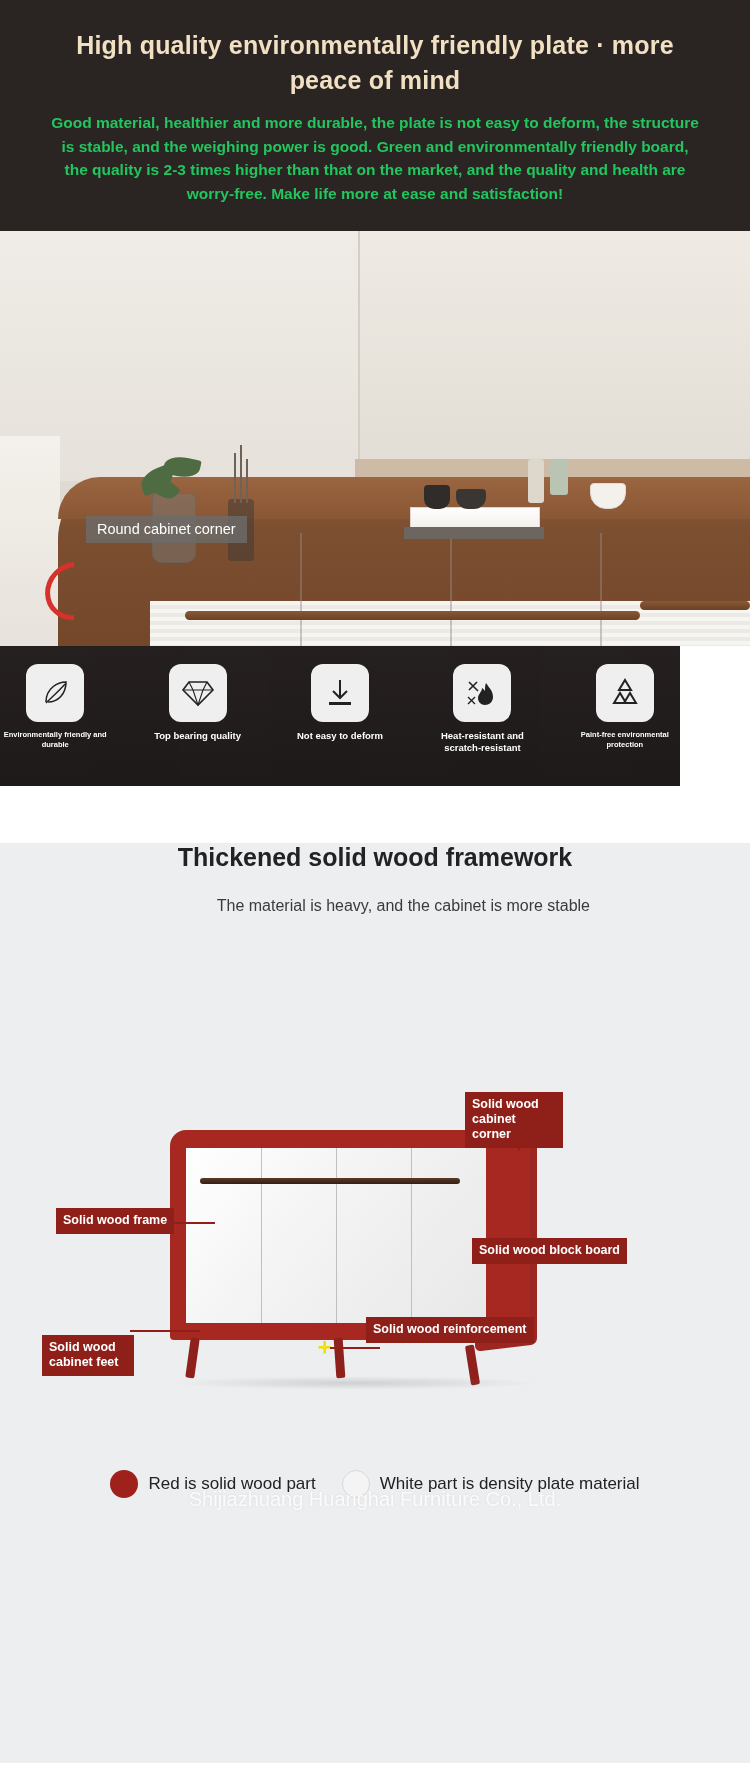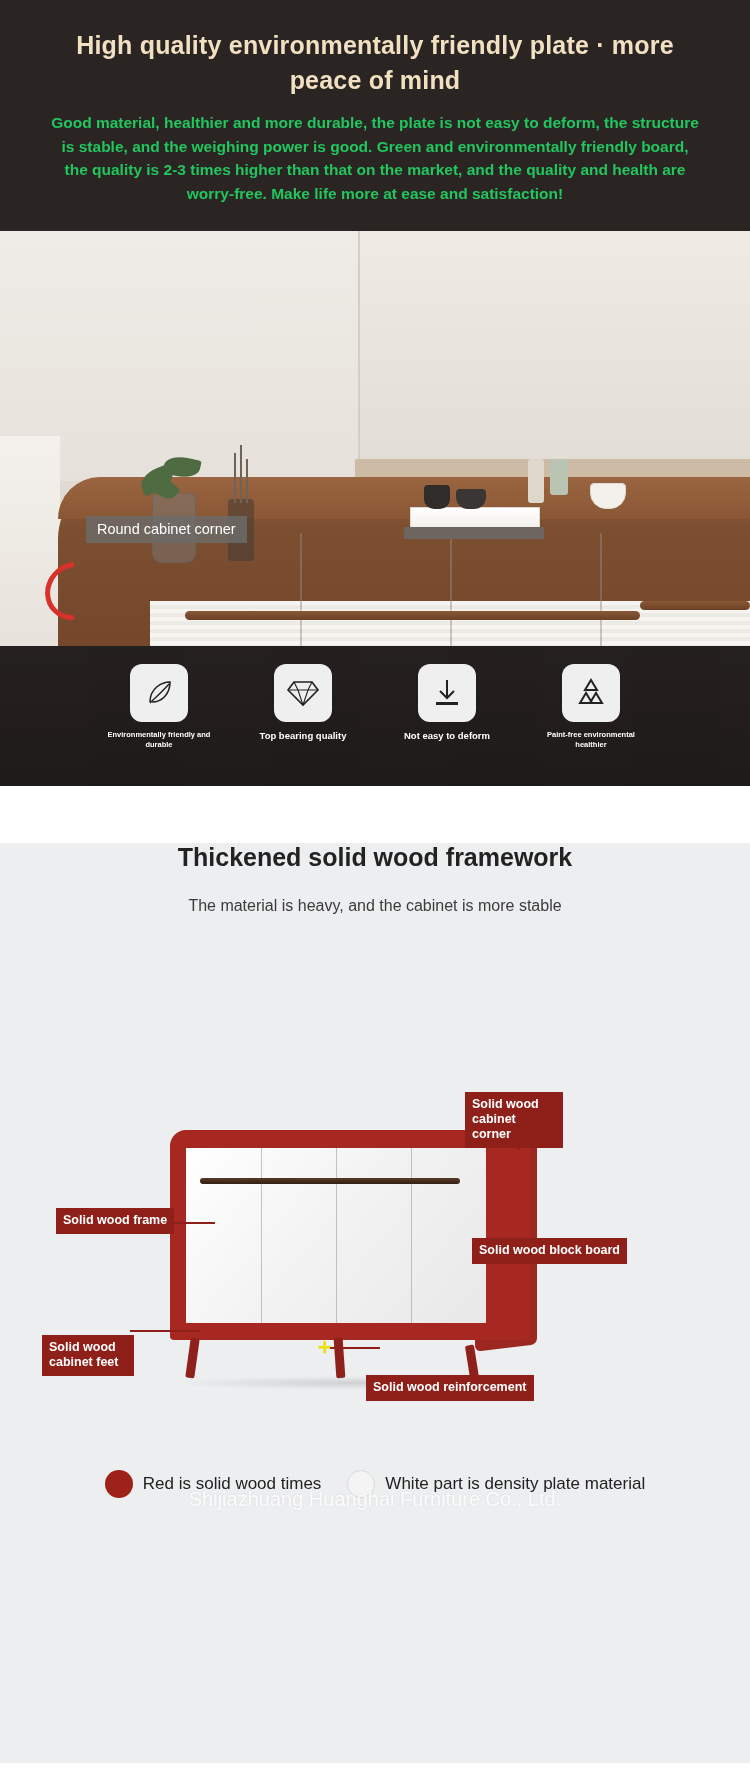--- a/index.html
+++ b/index.html
@@ -157,21 +157,21 @@
     background: rgba(108,107,105,.82);
     color: #ffffff;
     font-size: 14.5px;
     padding: 5px 11px 6px 11px;
     white-space: nowrap;
   }
 
   
   .icon-strip {
     position: relative;
-    width: 750px; height: 140px;
+    width: 680px; height: 140px;
     background: #0c4a6e;
     overflow: hidden;
   }
   .icon-strip-bg {
     position: absolute; inset: 0;
     background:
       linear-gradient(180deg, rgba(36,29,27,.92), rgba(30,24,22,.96)),
       repeating-linear-gradient(90deg,#4b3b32 0px,#4b3b32 90px,#3c2f28 90px,#3c2f28 180px);
     opacity: .96;
   }
@@ -209,21 +209,21 @@
     background: #eceef0;
     overflow: hidden;
   }
   .frame-title {
     text-align: center;
     font-size: 25px;
     font-weight: bold;
     color: #222222;
   }
   .frame-sub {
-    text-align: center;
+    text-align: right;
     font-size: 16px;
     color: #3b3b3b;
     margin: 22px auto 0 auto;
     width: 430px;
     line-height: 1.5;
   }
   .ill-frame {
     position: absolute;
     left: 170px; top: 1130px;
     width: 360px; height: 210px;
@@ -410,31 +410,42 @@
         <div class="icon-box">
           <svg width="32" height="32" viewBox="0 0 32 32">
             <path d="M16 3 V20 M9 14 L16 21 L23 14" fill="none" stroke="#222" stroke-width="2"></path>
             <rect x="5" y="25" width="22" height="3" fill="#222"></rect>
           </svg>
         </div>
         <div class="icon-cap">Not easy to
 deform</div>
       </div>
 
+      <div class="icon-cell">
+        <div class="icon-box">
+          <svg width="34" height="32" viewBox="0 0 34 32">
+            <path d="M21 6 C25 12 28 14 28 20 C28 25 24 28 20 28 C16 28 13 25 13 21 C13 17 17 15 17 11 C19 12 20 14 20 14 C20 11 20 8 21 6 Z" fill="#222"></path>
+            <path d="M4 5 L13 14 M12 5 L4 13" fill="none" stroke="#222" stroke-width="1.6"></path>
+            <path d="M3 20 L10 27 M3 27 L10 20" fill="none" stroke="#222" stroke-width="1.4"></path>
+          </svg>
+        </div>
+        <div class="icon-cap">Heat-resistant and
+scratch-resistant</div>
+      </div>
 
       <div class="icon-cell">
         <div class="icon-box">
           <svg width="34" height="32" viewBox="0 0 34 32">
             <path d="M17 3 L23 13 H11 Z" fill="none" stroke="#222" stroke-width="2"></path>
             <path d="M6 26 L12 16 L18 26 Z" fill="none" stroke="#222" stroke-width="2"></path>
             <path d="M28 26 L22 16 L16 26 Z" fill="none" stroke="#222" stroke-width="2"></path>
           </svg>
         </div>
         <div class="icon-cap small">Paint-free environmental
-healthier</div>
+protection</div>
       </div>
 
     </div>
   </div>
 
   <div class="gap-white"></div>
 
   <div class="frame-sec">
     <div class="frame-title">Thickened solid wood framework</div>
     <div class="frame-sub">The material is heavy, and the cabinet is more stable</div>
@@ -458,26 +469,26 @@
   <div class="leader" style="left:330px; top:1347px; width:50px;"></div>
   <div class="leader-v" style="left:518px; top:1120px; height:30px;"></div>
   <div class="leader" style="left:500px; top:1252px; width:40px;"></div>
 
   <div class="tag" style="left:465px; top:1092px; width:98px;">Solid wood
 cabinet corner</div>
   <div class="tag" style="left:56px; top:1208px;">Solid wood frame</div>
   <div class="tag" style="left:472px; top:1238px;">Solid wood block board</div>
   <div class="tag" style="left:42px; top:1335px; width:92px;">Solid wood
 cabinet feet</div>
-  <div class="tag" style="left:366px; top:1375px;">Solid wood reinforcement</div>
+  <div class="tag" style="left:366px; top:1317px;">Solid wood reinforcement</div>
 
   <div class="legend">
     <div class="legend-item">
       <div class="swatch-red"></div>
-      <div class="legend-txt">Red is solid wood times</div>
+      <div class="legend-txt">Red is solid wood part</div>
     </div>
     <div class="legend-item">
       <div class="swatch-white"></div>
       <div class="legend-txt">White part is density plate material</div>
     </div>
   </div>
 
   <div class="watermark">Shijiazhuang Huanghai Furniture Co., Ltd.</div>
 
 </div>

